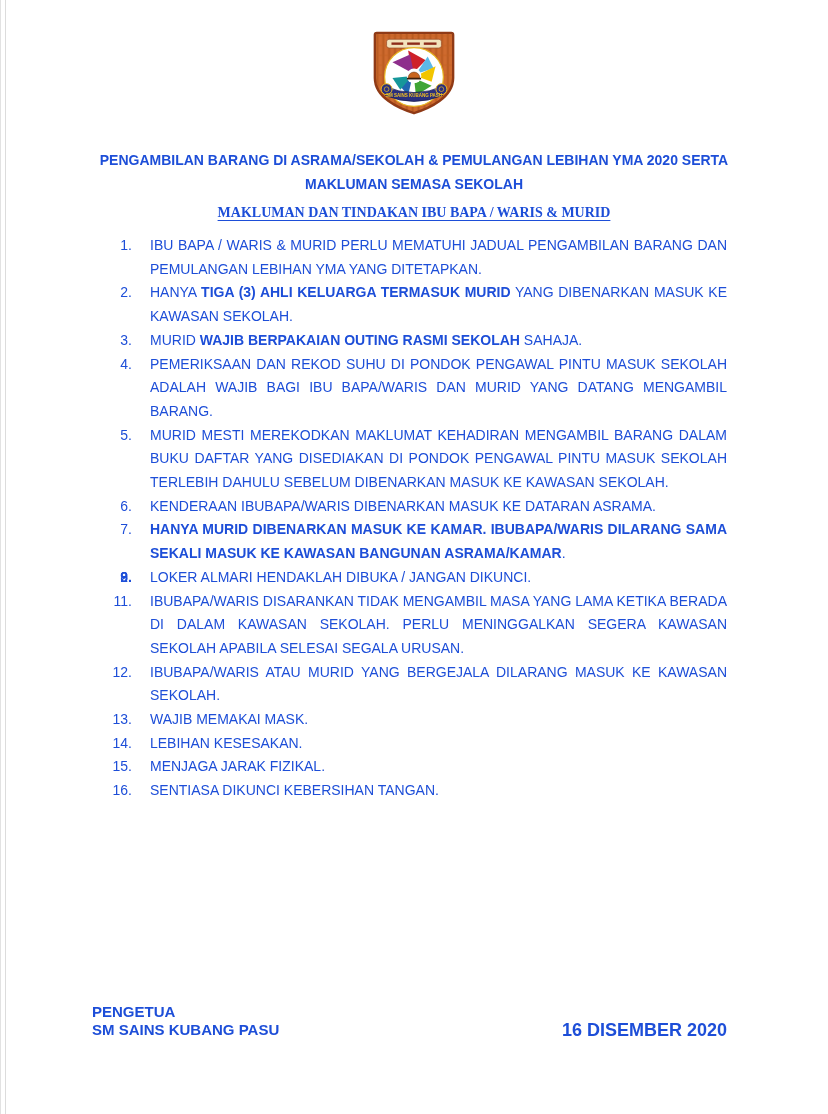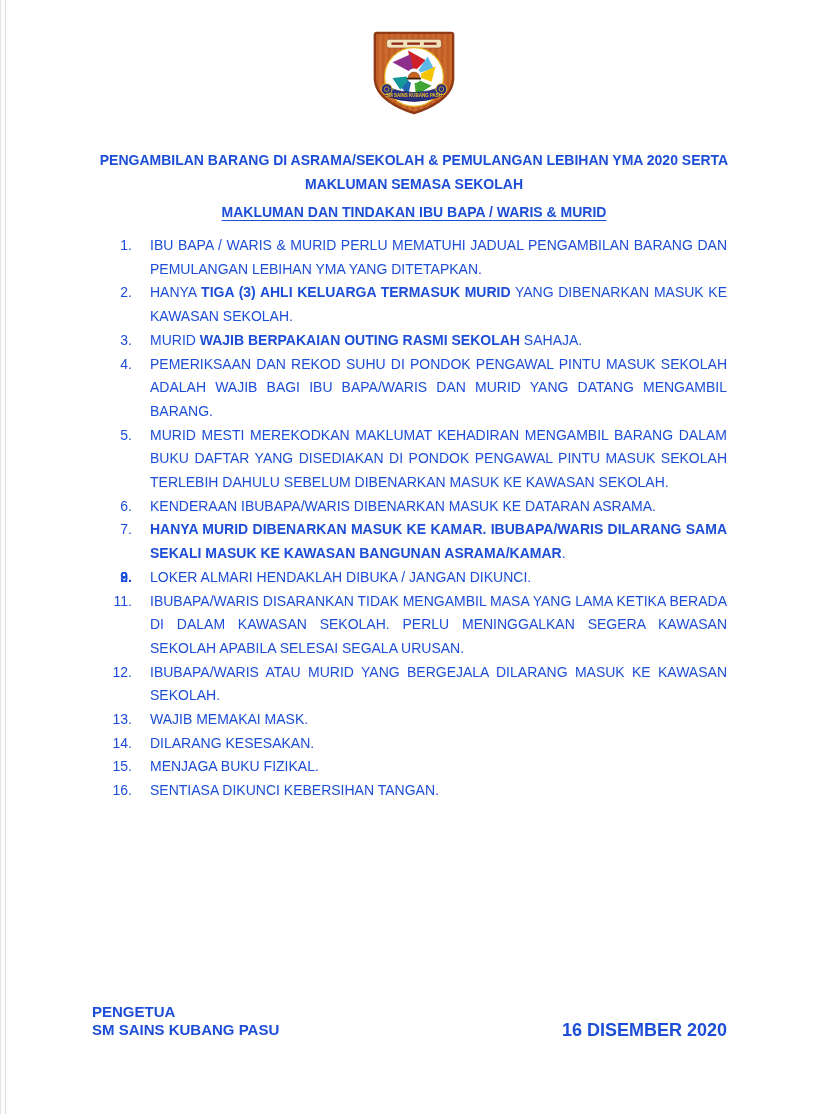--- a/index.html
+++ b/index.html
@@ -21,21 +21,21 @@
     position:absolute; top:148px; left:50%; transform:translateX(-50%);
     width:660px; text-align:center;
     font-weight:bold; font-size:14px; line-height:24px;
   }
   .title-line { white-space:nowrap; }
 
   .heading-block {
     position:absolute; top:200px; left:100px; right:100px;
     text-align:center; font-weight:bold; font-size:14px; line-height:24px;
   }
-  .heading-block span { text-decoration:underline; text-underline-offset:3px; }
+  .heading-block span { text-decoration:underline; text-underline-offset:3px;font-family:Liberation Serif, serif; }
 
   .notice-list {
     position:absolute; top:234px; left:100px; width:627px;
     font-size:14px; line-height:23.7px;
   }
   .item { position:relative; padding-left:50px; text-align:justify; }
   .item .num {
     position:absolute; left:0; top:0; width:32px; text-align:right;
   }
   .b { font-weight:bold; }
@@ -118,22 +118,22 @@
       <div class="item"><span class="num">4.</span><span><span>PEMERIKSAAN DAN REKOD SUHU DI PONDOK PENGAWAL PINTU MASUK SEKOLAH ADALAH WAJIB BAGI IBU BAPA/WARIS DAN MURID YANG DATANG MENGAMBIL BARANG.</span></span></div>
       <div class="item"><span class="num">5.</span><span><span>MURID MESTI MEREKODKAN MAKLUMAT KEHADIRAN MENGAMBIL BARANG DALAM BUKU DAFTAR YANG DISEDIAKAN DI PONDOK PENGAWAL PINTU MASUK SEKOLAH TERLEBIH DAHULU SEBELUM DIBENARKAN MASUK KE KAWASAN SEKOLAH.</span></span></div>
       <div class="item"><span class="num">6.</span><span><span>KENDERAAN IBUBAPA/WARIS DIBENARKAN MASUK KE DATARAN ASRAMA.</span></span></div>
       <div class="item"><span class="num">7.</span><span><span class="b">HANYA MURID DIBENARKAN MASUK KE KAMAR. IBUBAPA/WARIS DILARANG SAMA SEKALI MASUK KE KAWASAN BANGUNAN ASRAMA/KAMAR</span><span>.</span></span></div>
       <div class="item"><span class="num">8.</span></div>
       <div class="item"><span class="num b">9.</span></div>
       <div class="item"><span class="num">2.</span><span><span>LOKER ALMARI HENDAKLAH DIBUKA / JANGAN DIKUNCI.</span></span></div>
       <div class="item"><span class="num">11.</span><span><span>IBUBAPA/WARIS DISARANKAN TIDAK MENGAMBIL MASA YANG LAMA KETIKA BERADA DI DALAM KAWASAN SEKOLAH. PERLU MENINGGALKAN SEGERA KAWASAN SEKOLAH APABILA SELESAI SEGALA URUSAN.</span></span></div>
       <div class="item"><span class="num">12.</span><span><span>IBUBAPA/WARIS ATAU MURID YANG BERGEJALA DILARANG MASUK KE KAWASAN SEKOLAH.</span></span></div>
       <div class="item"><span class="num">13.</span><span><span>WAJIB MEMAKAI MASK.</span></span></div>
-      <div class="item"><span class="num">14.</span><span><span>DILARANG KESESAKAN.</span></span></div>
-      <div class="item"><span class="num">15.</span><span><span>MENJAGA BUKU FIZIKAL.</span></span></div>
+      <div class="item"><span class="num">14.</span><span><span>LEBIHAN KESESAKAN.</span></span></div>
+      <div class="item"><span class="num">15.</span><span><span>MENJAGA JARAK FIZIKAL.</span></span></div>
       <div class="item"><span class="num">16.</span><span><span>SENTIASA DIKUNCI KEBERSIHAN TANGAN.</span></span></div>
     </div>
 
   <div class="footer-block">
     <div>PENGETUA</div>
     <div>SM SAINS KUBANG PASU</div>
   </div>
   <div class="footer-date">16 DISEMBER 2020</div>
 </div>
 

